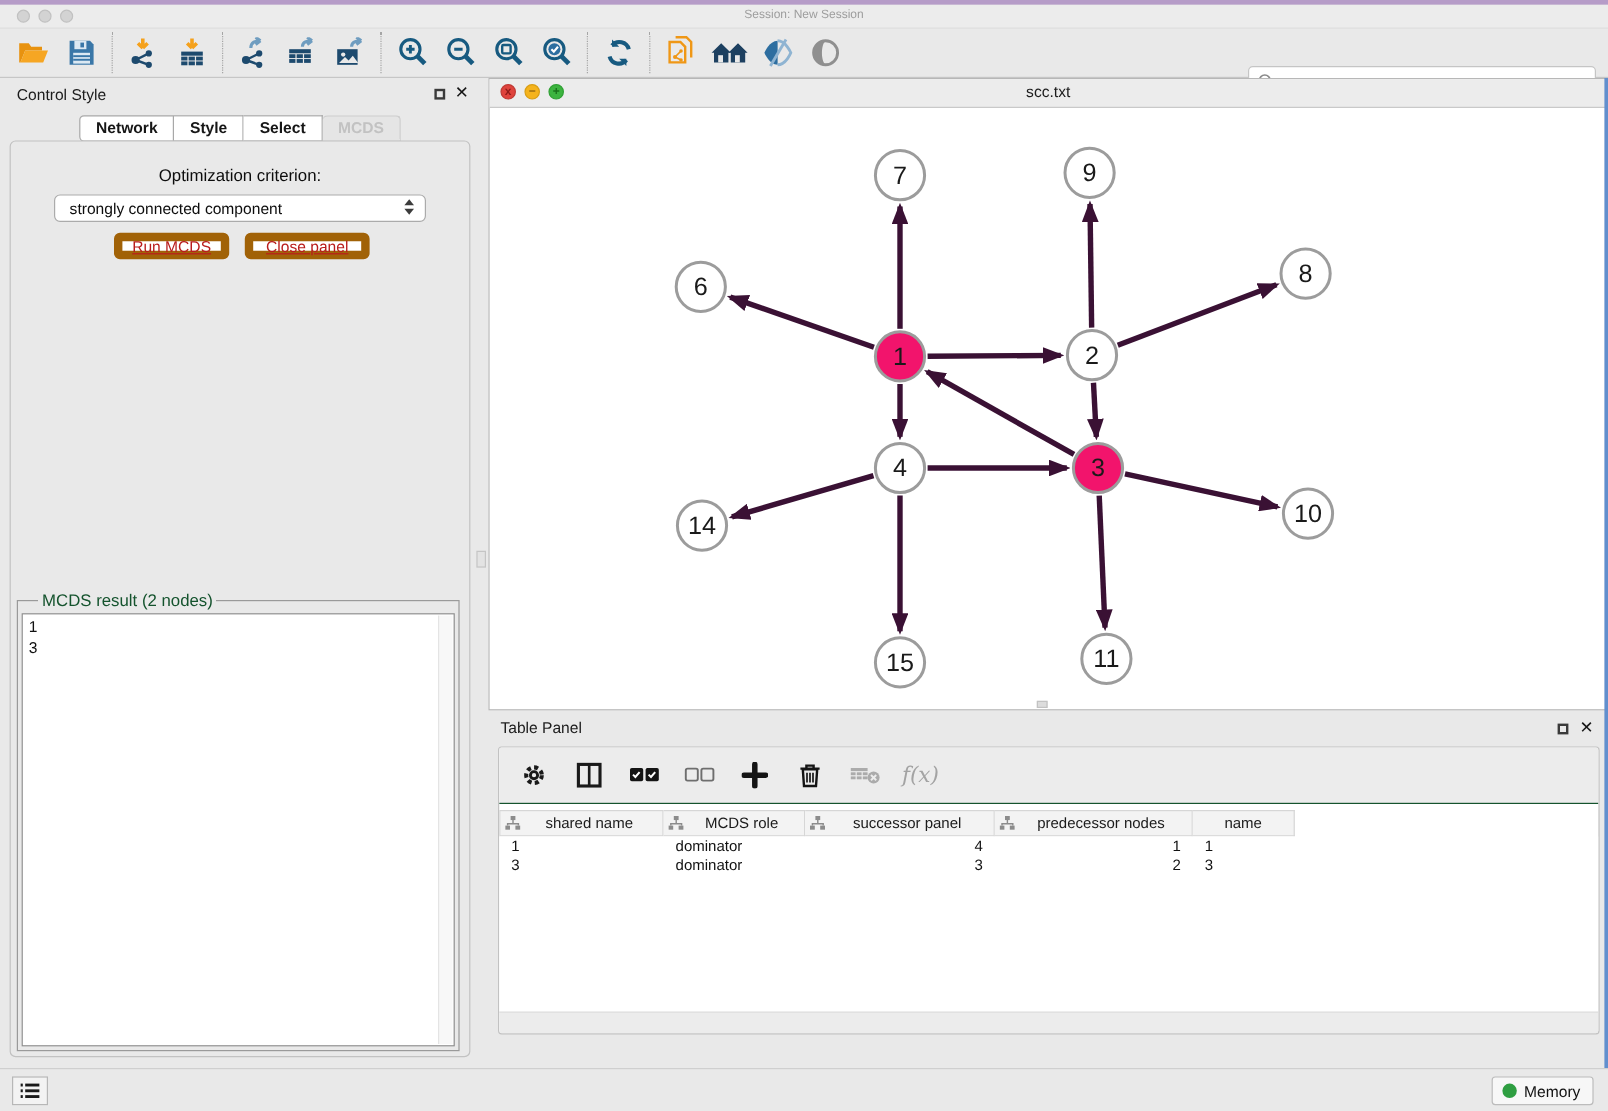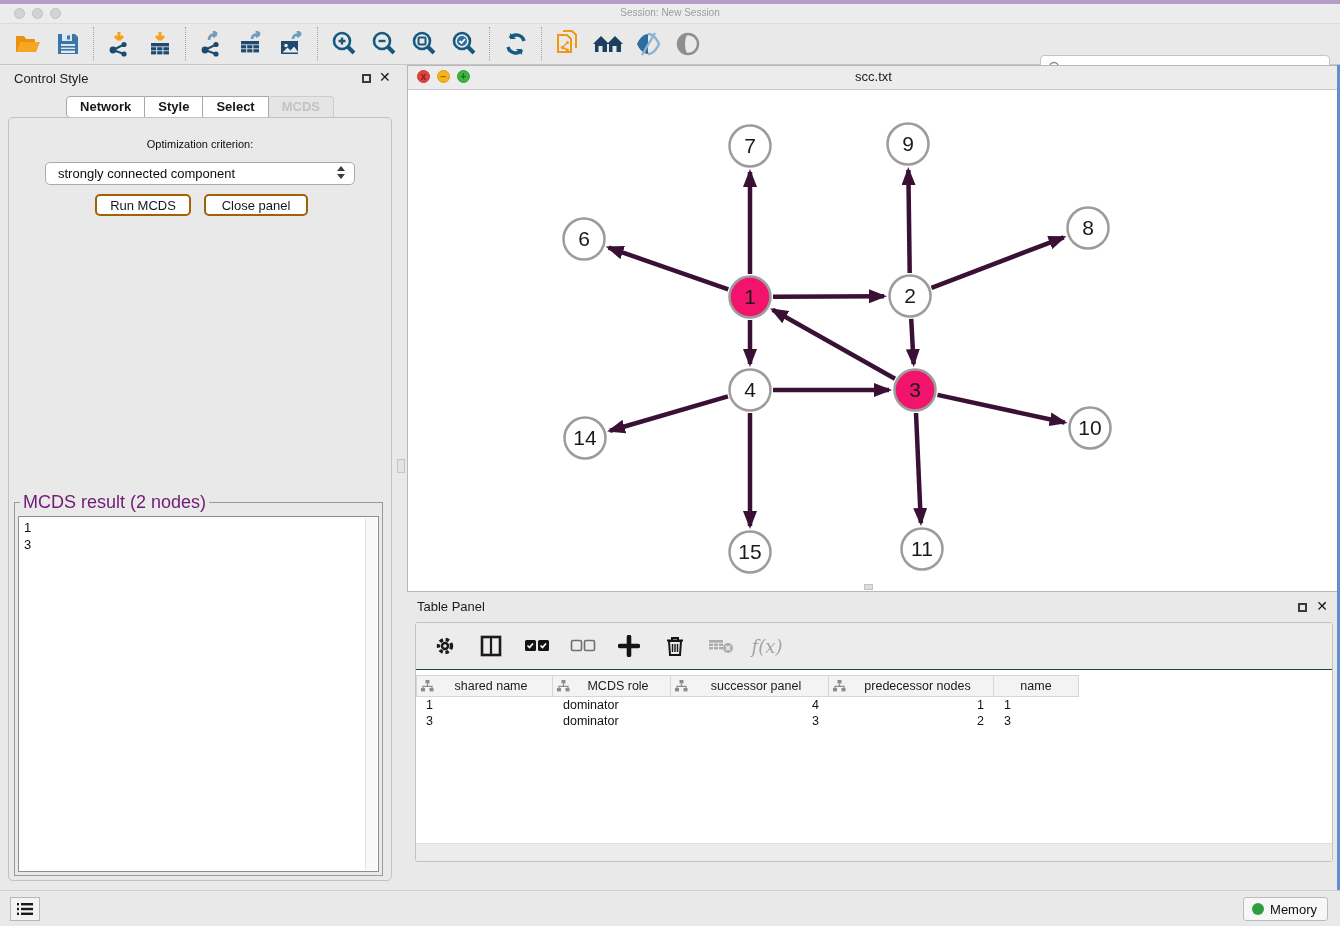--- a/index.html
+++ b/index.html
@@ -30,32 +30,32 @@
   .tab{height:20px;line-height:20px;padding:0 13px;background:#fff;border:1px solid #a8a8a8;border-left:none;
     font-size:13px;font-weight:600;color:#161616;white-space:nowrap;}
   .tab:first-child{border-left:1px solid #a8a8a8;border-radius:4px 0 0 4px;}
   .tab:last-child{border-radius:0 4px 4px 0;}
   .tab.disabled{background:#e5e5e5;color:#c2c2c2;border-color:#cccccc;border-radius:4px 4px 0 0;}
   
   .control-panel{position:absolute;left:0;top:65px;width:400px;height:825px;}
   .cp-tabs{position:absolute;left:0;top:31px;width:100%;display:flex;justify-content:center;}
   .cp-body{position:absolute;left:8px;top:52px;width:384px;height:764px;border:1px solid #c2c2c2;
     border-radius:5px;background:#e9e9e9;box-sizing:border-box;}
-  .opt-label{position:absolute;left:0;top:20px;width:100%;text-align:center;font-size:11px;color:#0d0d0d;}
+  .opt-label{position:absolute;left:0;top:20px;width:100%;text-align:center;font-size:14px;color:#0d0d0d;}
   .dropdown{position:absolute;left:36px;top:44px;width:310px;height:23px;background:#fff;border:1px solid #ababab;
     border-radius:5px;box-sizing:border-box;display:flex;align-items:center;padding-left:12px;font-size:13px;color:#0d0d0d;}
   .dd-arrows{position:absolute;right:9px;top:3px;display:flex;flex-direction:column;gap:3px;}
   .dd-arrows i{display:block;width:0;height:0;border-left:4px solid transparent;border-right:4px solid transparent;}
   .dd-up{border-bottom:5px solid #3c3c3c;}
   .dd-down{border-top:5px solid #3c3c3c;}
-  .cp-btn{position:absolute;top:76px;height:22px;background:#fff;border:2px solid #a16207;border-radius:5px;
-    font-size:13px;color:#0f172a;display:flex;align-items:center;justify-content:center;box-sizing:border-box;}
+  .cp-btn{position:absolute;top:76px;height:22px;background:#fff;border:7px solid #a16207;border-radius:5px;
+    font-size:13px;color:#b91c1c;display:flex;align-items:center;justify-content:center;box-sizing:border-box;text-decoration:underline;}
   .mcds-fieldset{position:absolute;left:5px;top:374px;width:369px;height:384px;border:1px solid #9a9a9a;
     margin:0;padding:3px;box-sizing:border-box;background:#e9e9e9;}
-  .mcds-fieldset legend{font-size:18px;color:#701a75;padding:0 3px;margin-left:2px;}
+  .mcds-fieldset legend{font-size:14px;color:#14532d;padding:0 3px;margin-left:14px;}
   .result-area{position:relative;width:100%;height:100%;background:#fff;border:1px solid #8d8d8d;box-sizing:border-box;
     font-size:13px;color:#111;padding:2px 5px;overflow:hidden;}
   .result-line{line-height:17px;}
   .result-scroll{position:absolute;right:1px;top:1px;bottom:1px;width:11px;background:#f8f8f8;border-left:1px solid #e4e4e4;}
   
   .v-handle{position:absolute;left:397px;top:459px;width:8px;height:14px;background:#e3e3e3;border:1px solid #c5c5c5;box-sizing:border-box;}
   
   .network-panel{position:absolute;left:407px;top:65px;width:933px;height:527px;background:#fff;
     border:1px solid #b7b7b7;box-sizing:border-box;}
   .net-titlebar{position:absolute;left:0;top:0;right:0;height:23px;background:#ececec;border-bottom:1px solid #c9c9c9;}

